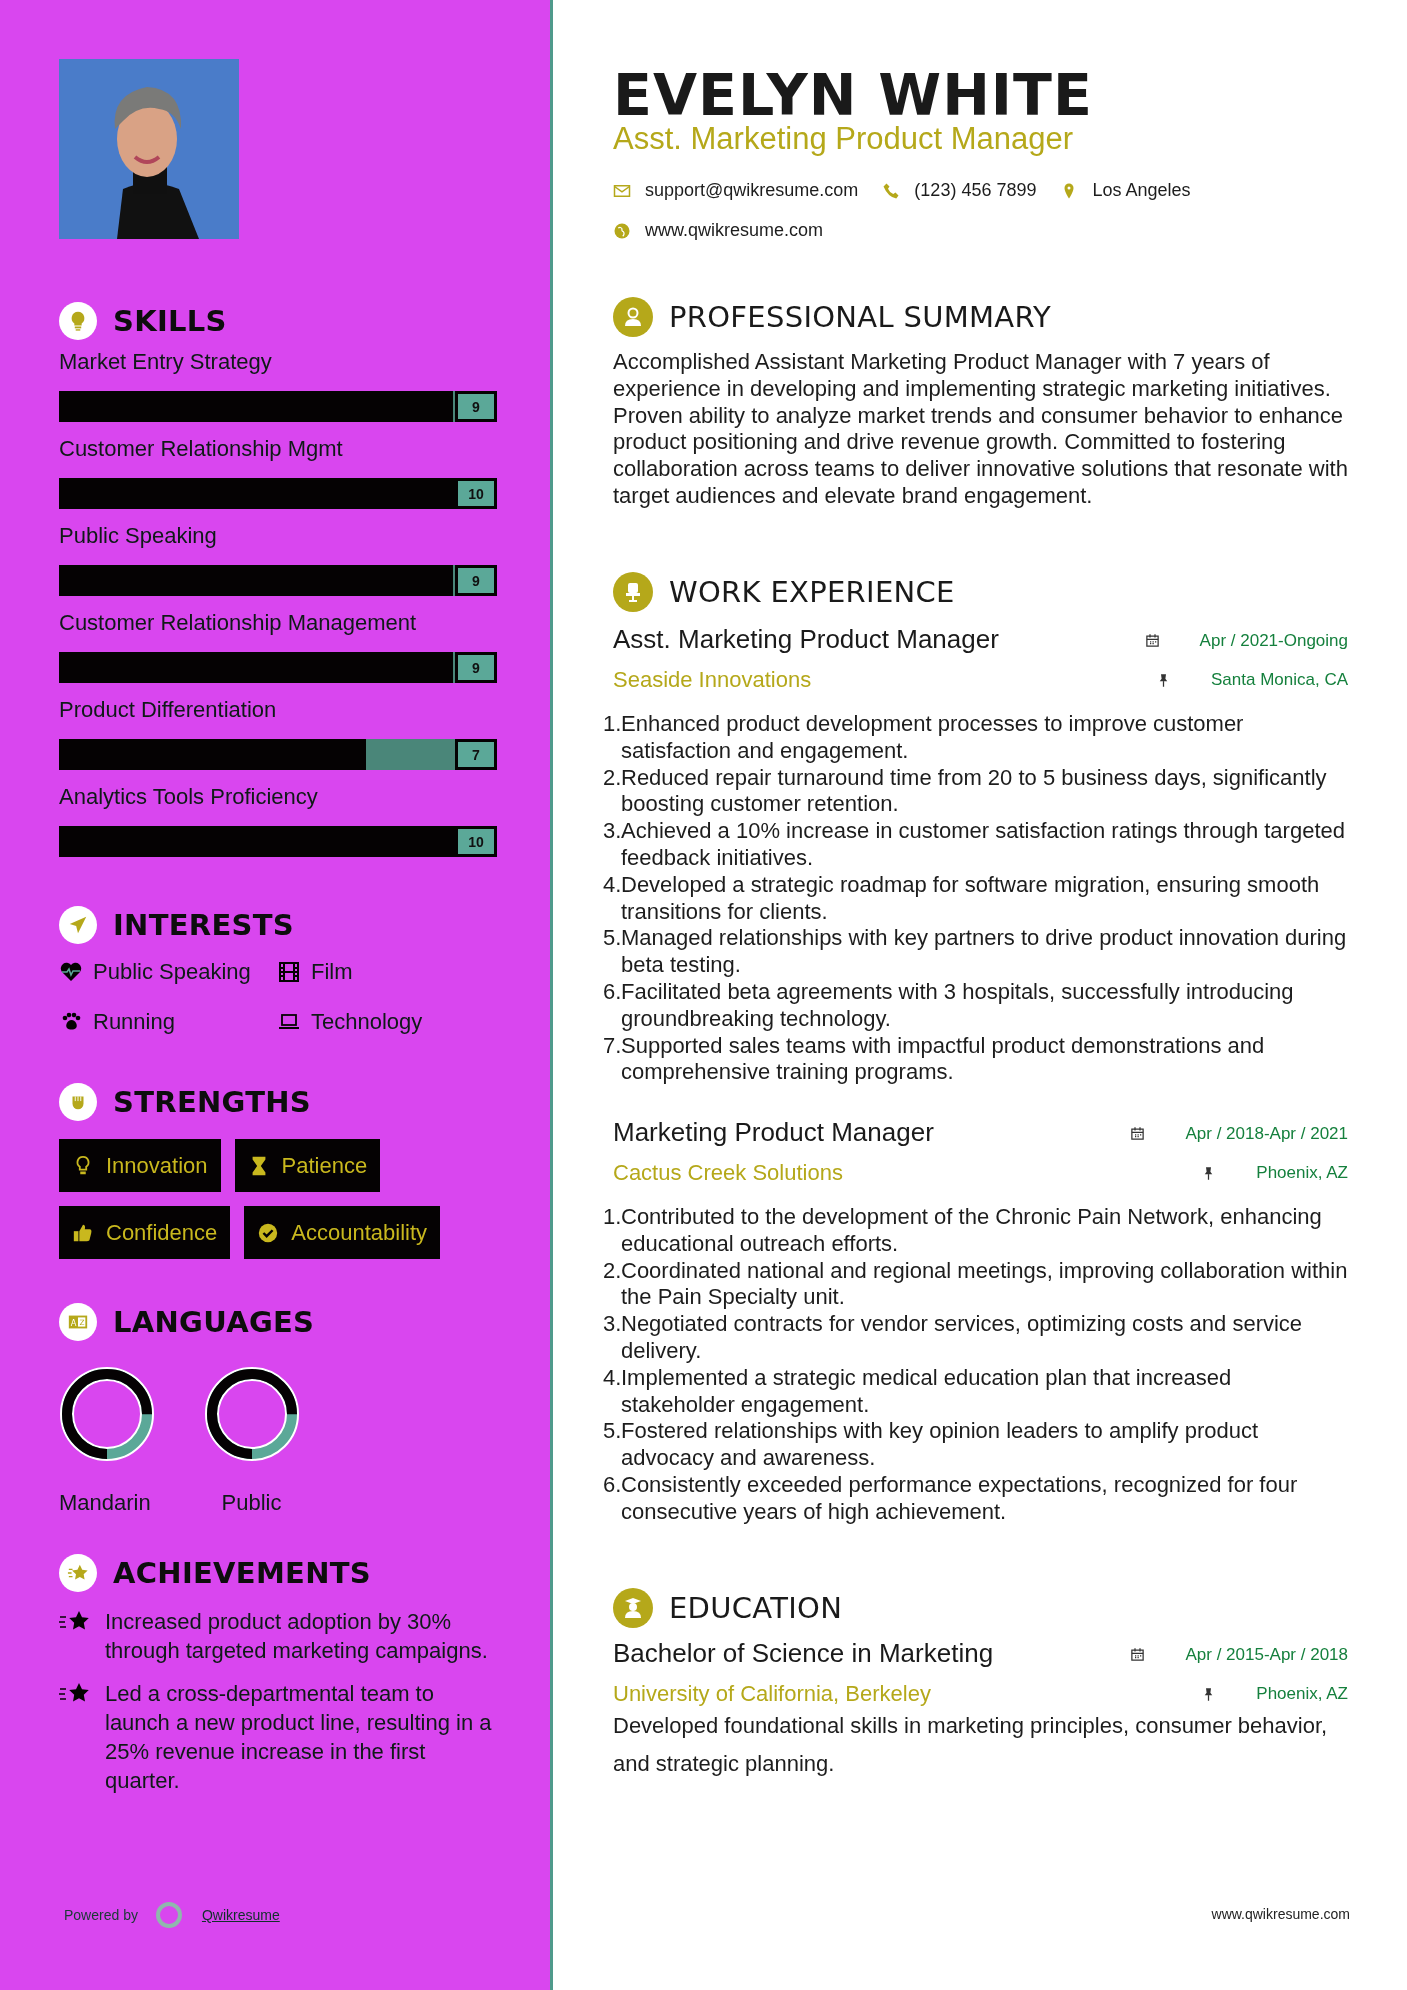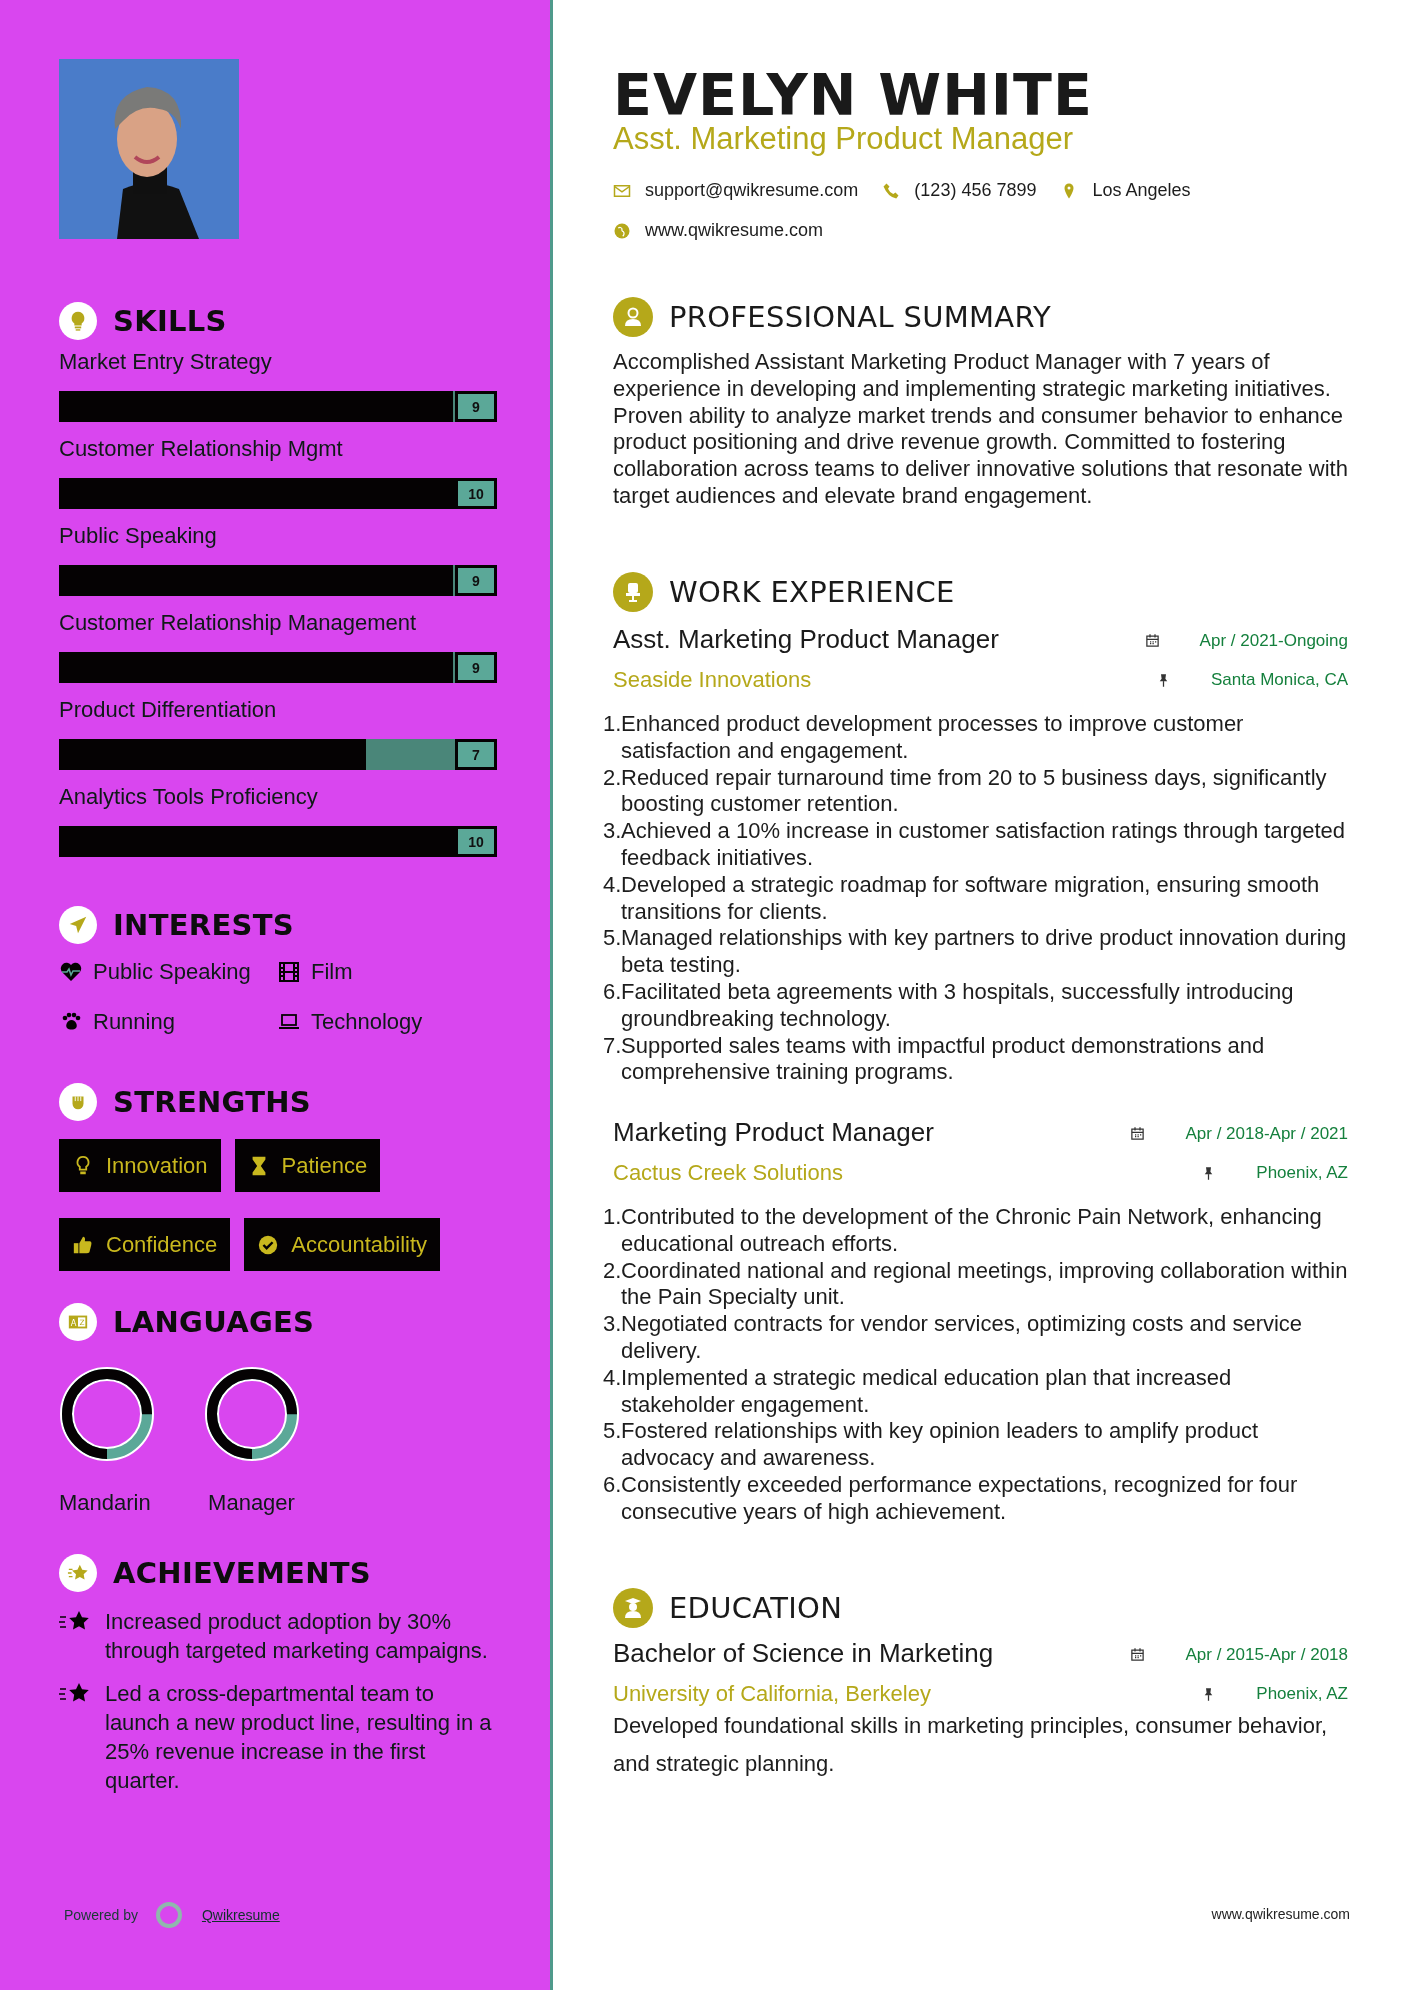--- a/index.html
+++ b/index.html
@@ -21,21 +21,21 @@
   .skill { margin-top: 12px; }
   .skill-name { font-size: 22px; color: #0f1a17; height: 30px; line-height: 30px; }
   .skill-bar { position: relative; height: 31px; margin-top: 14px; background: #4a8679; width: 438px; }
   .skill-fill { position: absolute; left: 0; top: 0; height: 31px; background: #050203; }
   .skill-score { position: absolute; right: 0; top: 0; width: 42px; height: 31px; border: 3px solid #050203; background: #5ba898; font-size: 14px; font-weight: bold; display: flex; align-items: center; justify-content: center; color: #111; }
 
   .interests { display: grid; grid-template-columns: 218px 200px; row-gap: 20px; margin-top: 12px; }
   .interest { display: flex; align-items: center; font-size: 22px; color: #0f1a17; height: 30px; }
   .interest svg { width: 24px; height: 24px; margin-right: 10px; flex: none; }
 
-  .strength-row { display: flex; gap: 14px; margin-top: 26px; }
+  .strength-row { display: flex; gap: 14px; margin-top: 14px; }
   .chip { background: #050203; color: #c9b81e; font-size: 22px; height: 53px; display: flex; align-items: center; padding: 1px 13px; }
   .chip svg { width: 22px; height: 22px; margin-right: 12px; }
 
   .langs { display: flex; margin-top: 24px; }
   .lang { width: 145px; display: flex; flex-direction: column; align-items: center; }
   .lang:first-child { width: 120px; align-items: flex-start; }
   .lang svg { width: 96px; height: 96px; }
   .lang-name { margin-top: 28px; font-size: 22px; color: #0f1a17; }
 
   .ach { display: flex; margin-top: 14px; }
@@ -256,21 +256,21 @@
             <circle cx="48" cy="48" r="40" fill="none" stroke="#050203" stroke-width="10" stroke-dasharray="188.49555921538757 251.32741228718345" transform="rotate(90 48 48)"></circle>
           </svg>
           <span class="lang-name">Mandarin</span>
         </div>
         <div class="lang">
           <svg viewBox="0 0 96 96">
             <circle cx="48" cy="48" r="40" fill="none" stroke="#ffffff" stroke-width="14"></circle>
             <circle cx="48" cy="48" r="40" fill="none" stroke="#5ba898" stroke-width="10"></circle>
             <circle cx="48" cy="48" r="40" fill="none" stroke="#050203" stroke-width="10" stroke-dasharray="188.49555921538757 251.32741228718345" transform="rotate(90 48 48)"></circle>
           </svg>
-          <span class="lang-name">Manager</span>
+          <span class="lang-name">Public</span>
         </div>
       </div>
   </section>
 
   <section class="side-section" style="top:1553px">
     <div class="side-head">
       <span class="circ">
         <svg viewBox="0 0 24 24">
             <path d="M14 3 l2.6 5.4 5.9.8 -4.3 4.1 1 5.8 -5.2-2.8 -5.2 2.8 1-5.8 -4.3-4.1 5.9-.8z" fill="#b5a81a"></path>
             <path d="M2 8h4M1 12h4M2 16h4" stroke="#b5a81a" stroke-width="1.5"></path>

